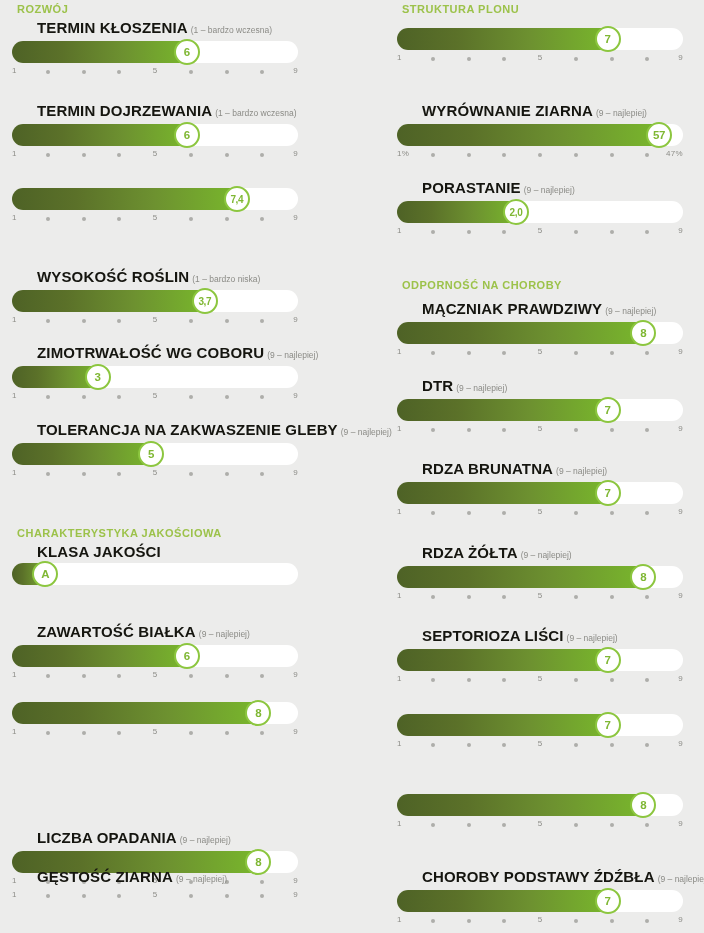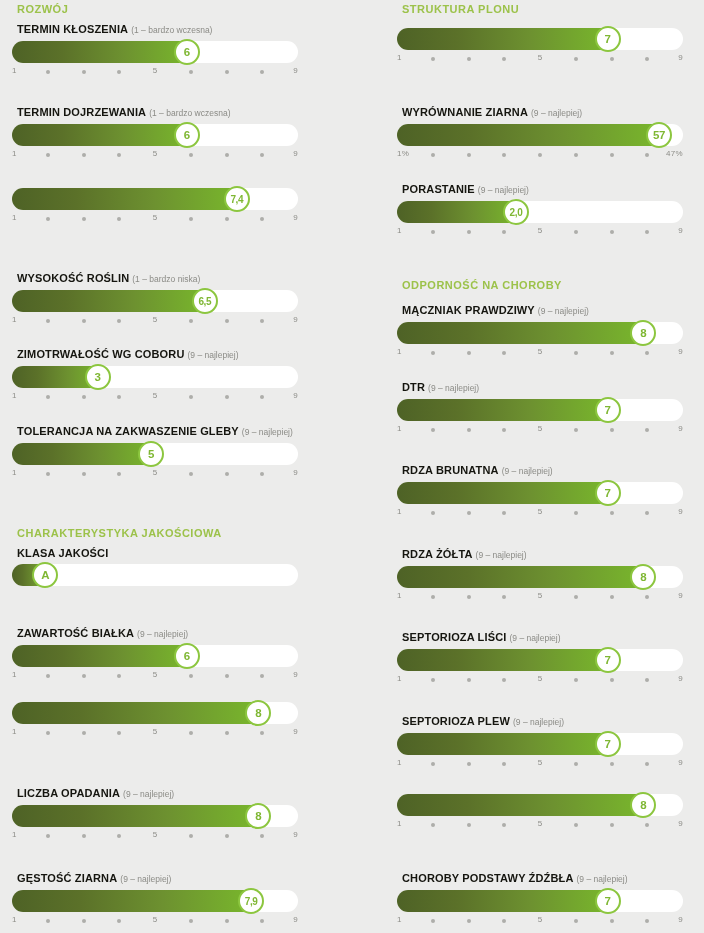--- a/index.html
+++ b/index.html
@@ -26,25 +26,26 @@
   }
 
   .metric{ position:relative; }
 
   .metric-head{
     white-space:nowrap;
     line-height:12px;
     margin-bottom:5px;
   }
   .metric-name{
-    font-size:11px;
+    font-size:15px;
     font-weight:bold;
     letter-spacing:.15px;
     color:#15150f;
     text-transform:uppercase;
+    margin-left:20px;
   }
   .metric-note{
     font-size:8.5px;
     font-weight:normal;
     color:#8b8b86;
     letter-spacing:0;
     text-transform:none;
     margin-left:3px;
   }
 
@@ -151,21 +152,21 @@
           <span class="tick" style="left: 75%;"></span>
           <span class="tick" style="left: 87.5%;"></span>
           <span class="lbl" style="left: 100%; transform: translateX(-100%);">9</span>
         </div>
       </div>
       <div class="metric" style="position: absolute; left: 12px; top: 271px; width: 286px;">
         <div class="metric-head" style="padding-left: 5px;"><span class="metric-name">WYSOKOŚĆ ROŚLIN</span><span class="metric-note">(1 – bardzo niska)</span></div>
         <div class="bar-wrap">
           <div class="bar-track"></div>
           <div class="bar-fill" style="width: 68.8%;"></div>
-          <div class="bar-knob" style="left: 68.8%; font-size: 10px;">6,5</div>
+          <div class="bar-knob" style="left: 68.8%; font-size: 10px;">3,7</div>
         </div>
         <div class="scale">
           <span class="lbl" style="left: 0%; transform: translateX(0px);">1</span>
           <span class="tick" style="left: 12.5%;"></span>
           <span class="tick" style="left: 25%;"></span>
           <span class="tick" style="left: 37.5%;"></span>
           <span class="lbl" style="left: 50%;">5</span>
           <span class="tick" style="left: 62.5%;"></span>
           <span class="tick" style="left: 75%;"></span>
           <span class="tick" style="left: 87.5%;"></span>
@@ -250,46 +251,41 @@
           <span class="tick" style="left: 12.5%;"></span>
           <span class="tick" style="left: 25%;"></span>
           <span class="tick" style="left: 37.5%;"></span>
           <span class="lbl" style="left: 50%;">5</span>
           <span class="tick" style="left: 62.5%;"></span>
           <span class="tick" style="left: 75%;"></span>
           <span class="tick" style="left: 87.5%;"></span>
           <span class="lbl" style="left: 100%; transform: translateX(-100%);">9</span>
         </div>
       </div>
-      <div class="metric" style="position: absolute; left: 12px; top: 786px; width: 286px;">
+      <div class="metric" style="position: absolute; left: 12px; top: 832px; width: 286px;">
         <div class="metric-head" style="padding-left: 5px;"><span class="metric-name">LICZBA OPADANIA</span><span class="metric-note">(9 – najlepiej)</span></div>
         <div class="bar-wrap">
           <div class="bar-track"></div>
           <div class="bar-fill" style="width: 87.5%;"></div>
           <div class="bar-knob" style="left: 87.5%;">8</div>
         </div>
         <div class="scale">
           <span class="lbl" style="left: 0%; transform: translateX(0px);">1</span>
           <span class="tick" style="left: 12.5%;"></span>
           <span class="tick" style="left: 25%;"></span>
           <span class="tick" style="left: 37.5%;"></span>
           <span class="lbl" style="left: 50%;">5</span>
           <span class="tick" style="left: 62.5%;"></span>
           <span class="tick" style="left: 75%;"></span>
           <span class="tick" style="left: 87.5%;"></span>
           <span class="lbl" style="left: 100%; transform: translateX(-100%);">9</span>
         </div>
       </div>
       <div class="metric" style="position: absolute; left: 12px; top: 871px; width: 286px;">
         <div class="metric-head" style="padding-left: 5px;"><span class="metric-name">GĘSTOŚĆ ZIARNA</span><span class="metric-note">(9 – najlepiej)</span></div>
-        <div class="bar-wrap">
-          <div class="bar-track"></div>
-          <div class="bar-fill" style="width: 85%;"></div>
-          <div class="bar-knob" style="left: 85%; font-size: 10px;">7,9</div>
-        </div>
         <div class="scale">
           <span class="lbl" style="left: 0%; transform: translateX(0px);">1</span>
           <span class="tick" style="left: 12.5%;"></span>
           <span class="tick" style="left: 25%;"></span>
           <span class="tick" style="left: 37.5%;"></span>
           <span class="lbl" style="left: 50%;">5</span>
           <span class="tick" style="left: 62.5%;"></span>
           <span class="tick" style="left: 75%;"></span>
           <span class="tick" style="left: 87.5%;"></span>
           <span class="lbl" style="left: 100%; transform: translateX(-100%);">9</span>
@@ -444,21 +440,20 @@
           <span class="tick" style="left: 25%;"></span>
           <span class="tick" style="left: 37.5%;"></span>
           <span class="lbl" style="left: 50%;">5</span>
           <span class="tick" style="left: 62.5%;"></span>
           <span class="tick" style="left: 75%;"></span>
           <span class="tick" style="left: 87.5%;"></span>
           <span class="lbl" style="left: 100%; transform: translateX(-100%);">9</span>
         </div>
       </div>
       <div class="metric" style="position: absolute; left: 12px; top: 714px; width: 286px;">
-        <div class="metric-head" style="padding-left: 5px;"><span class="metric-name">SEPTORIOZA PLEW</span><span class="metric-note">(9 – najlepiej)</span></div>
         <div class="bar-wrap">
           <div class="bar-track"></div>
           <div class="bar-fill" style="width: 75%;"></div>
           <div class="bar-knob" style="left: 75%;">7</div>
         </div>
         <div class="scale">
           <span class="lbl" style="left: 0%; transform: translateX(0px);">1</span>
           <span class="tick" style="left: 12.5%;"></span>
           <span class="tick" style="left: 25%;"></span>
           <span class="tick" style="left: 37.5%;"></span>

